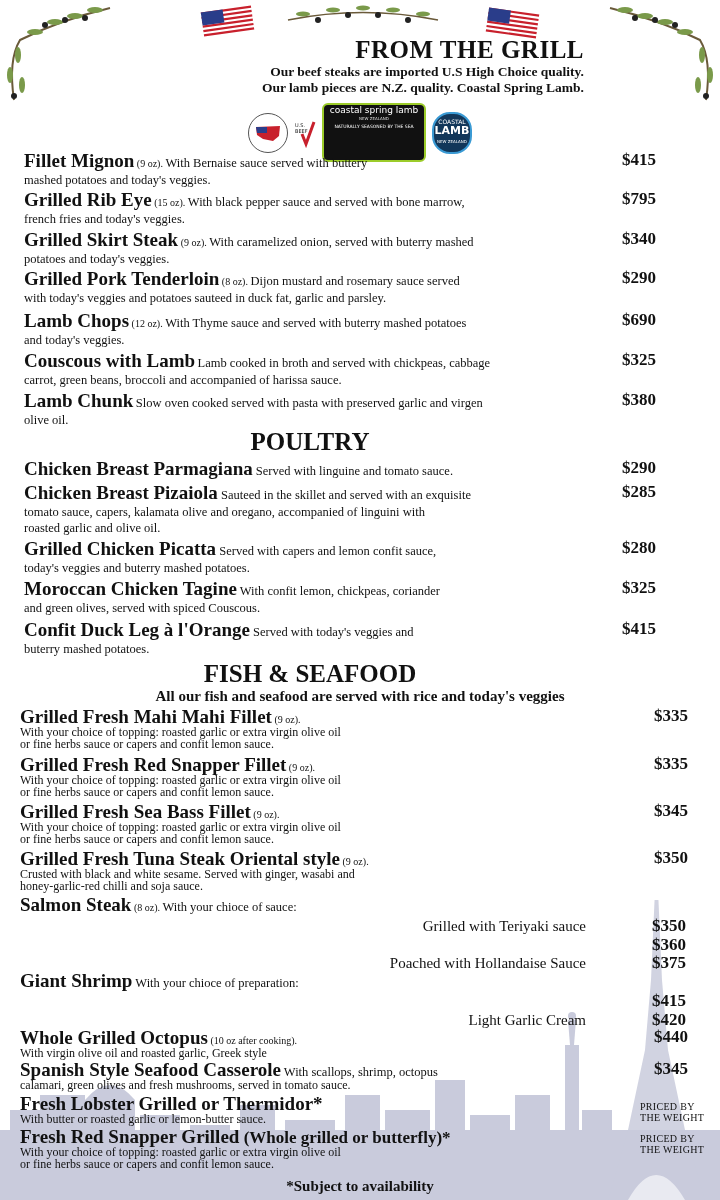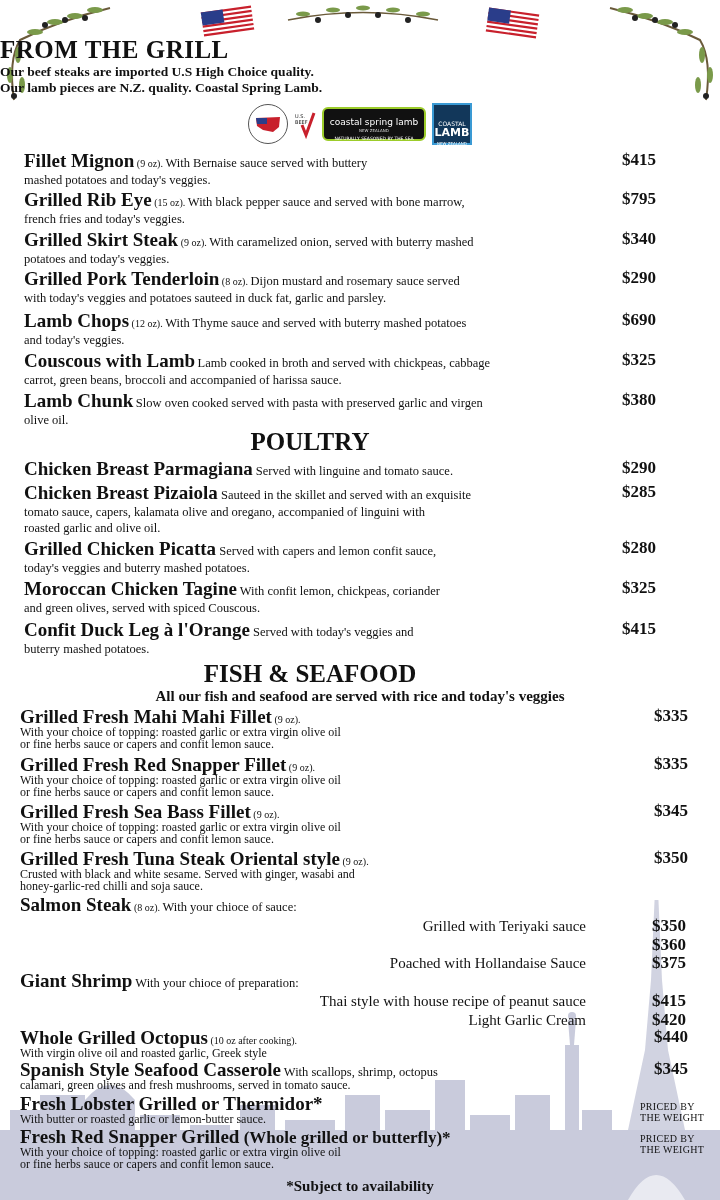--- a/index.html
+++ b/index.html
@@ -3,32 +3,32 @@
 <meta charset="utf-8">
 <style>
   * { box-sizing: border-box; margin: 0; padding: 0; }
   html, body { width: 720px; height: 1200px; background: #ffffff; overflow: hidden; }
   body { position: relative; font-family: "Liberation Serif", "DejaVu Serif", serif; color: #111; }
 
   .skyline { position: absolute; left: 0; bottom: 0; width: 720px; height: 300px; z-index: 0; }
   .deco { position: absolute; z-index: 1; }
   .page { position: relative; z-index: 2; }
 
-  .header { position: absolute; top: 36px; left: 0; width: 584px; text-align: left; }
+  .header { position: absolute; top: 36px; left: 0; width: 584px; text-align: right; }
   .title { font-size: 25px; font-weight: bold; letter-spacing: 0.5px; line-height: 28px; }
   .sub { font-size: 13.5px; font-weight: bold; line-height: 16px; }
 
   .logos { position: absolute; top: 103px; left: 248px; display: flex; gap: 6px; align-items: center; }
   .logo-usmeat { width: 40px; height: 40px; border-radius: 50%; border: 1px solid #555; background: #fff; display:flex; align-items:center; justify-content:center; }
   .logo-usbeef { width: 22px; height: 30px; }
-  .logo-csl { width: 104px; height: 34px; background: #111; border: 2px solid #9ccc2a; border-radius: 6px; color: #fff; text-align: center; font-family: "DejaVu Sans", sans-serif; padding-top: 8px; }
+  .logo-csl { width: 104px; height: 59px; background: #111; border: 2px solid #9ccc2a; border-radius: 6px; color: #fff; text-align: center; font-family: "DejaVu Sans", sans-serif; padding-top: 0; }
   .logo-csl .a { font-size: 9px; }
   .logo-csl .b { font-size: 4px; color: #ddd; margin-top: 1px; }
   .logo-csl .c { font-size: 4.5px; margin-top: 3px; }
-  .logo-cl { width: 40px; height: 42px; background: #12375a; border: 2px solid #3a9ad4; border-radius: 0; color: #fff; text-align: center; font-family: "DejaVu Sans", sans-serif; padding-top: 15px; }
+  .logo-cl { width: 40px; height: 42px; background: #12375a; border: 2px solid #3a9ad4; border-radius: 18px; color: #fff; text-align: center; font-family: "DejaVu Sans", sans-serif; padding-top: 4px; }
   .logo-cl .a { font-size: 6px; }
   .logo-cl .b { font-size: 11px; font-weight: bold; line-height: 12px; }
   .logo-cl .c { font-size: 4px; margin-top: 2px; }
 
   .row { position: absolute; left: 24px; width: 636px; }
   .row .line1 { position: relative; height: 22px; white-space: nowrap; }
   .nm { font-size: 19px; font-weight: bold; }
   .oz { font-size: 10px; font-family: Liberation Serif, serif; }
   .ds { font-size: 12.5px; }
   .dsl { font-size: 12.5px; line-height: 16px; white-space: nowrap; }
@@ -279,21 +279,20 @@
     </div>
   <div class="opt" style="top:953px" data-name="option-row">
       <span class="otext">Poached with Hollandaise Sauce</span>
       <span class="oprice" data-name="price">$375</span>
     </div>
 
   <div class="frow" style="top:970px" data-name="menu-item-shrimp">
     <div class="line1"><span class="nm">Giant Shrimp</span><span class="ds"> With your chioce of preparation:</span></div>
   </div>
   <div class="opt" style="top:991px" data-name="option-row">
-      <span class="otext">Thai style with house recipe of  peanut sauce</span>
       <span class="oprice" data-name="price">$415</span>
     </div>
   <div class="opt" style="top:1010px" data-name="option-row">
       <span class="otext">Light Garlic Cream</span>
       <span class="oprice" data-name="price">$420</span>
     </div>
 
   <div class="frow" style="top:1027px" data-name="menu-item">
     <div class="line1"><span class="nm">Whole Grilled Octopus</span><span class="oz"> (10 oz after cooking).</span><span class="pr" data-name="price">$440</span></div>
     <div class="dsl">With virgin olive oil and roasted garlic, Greek style</div>

